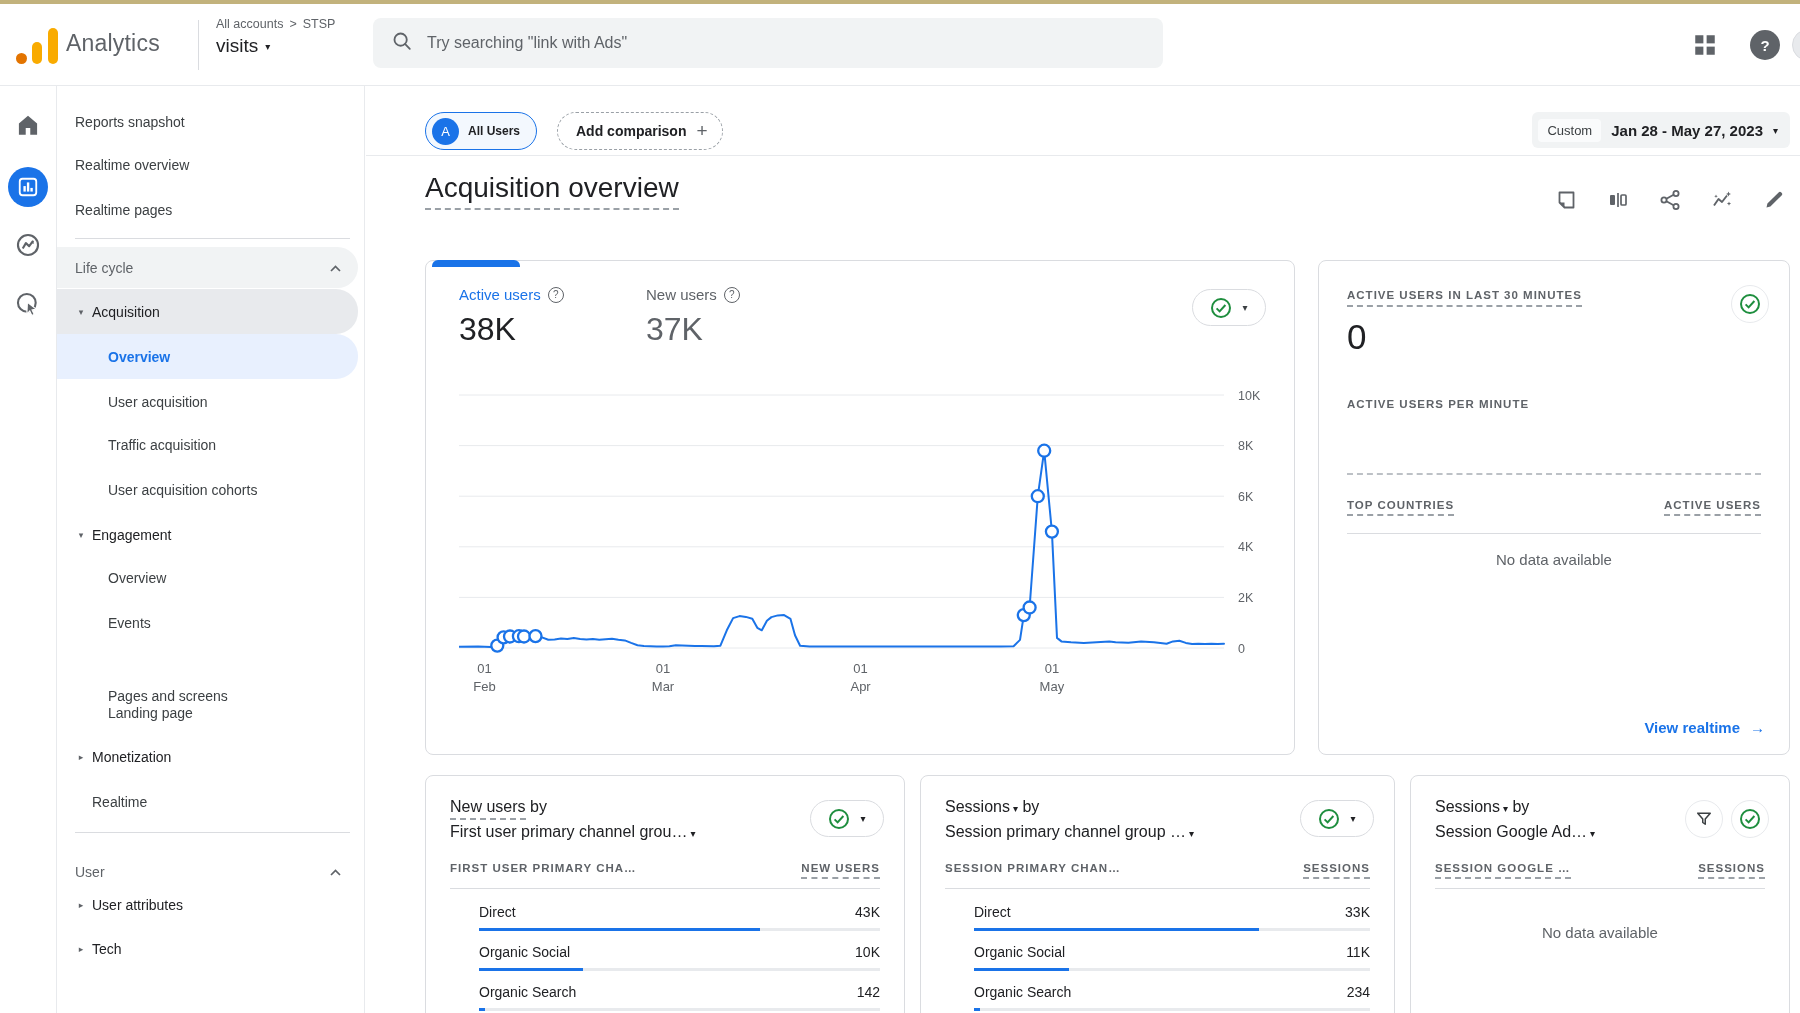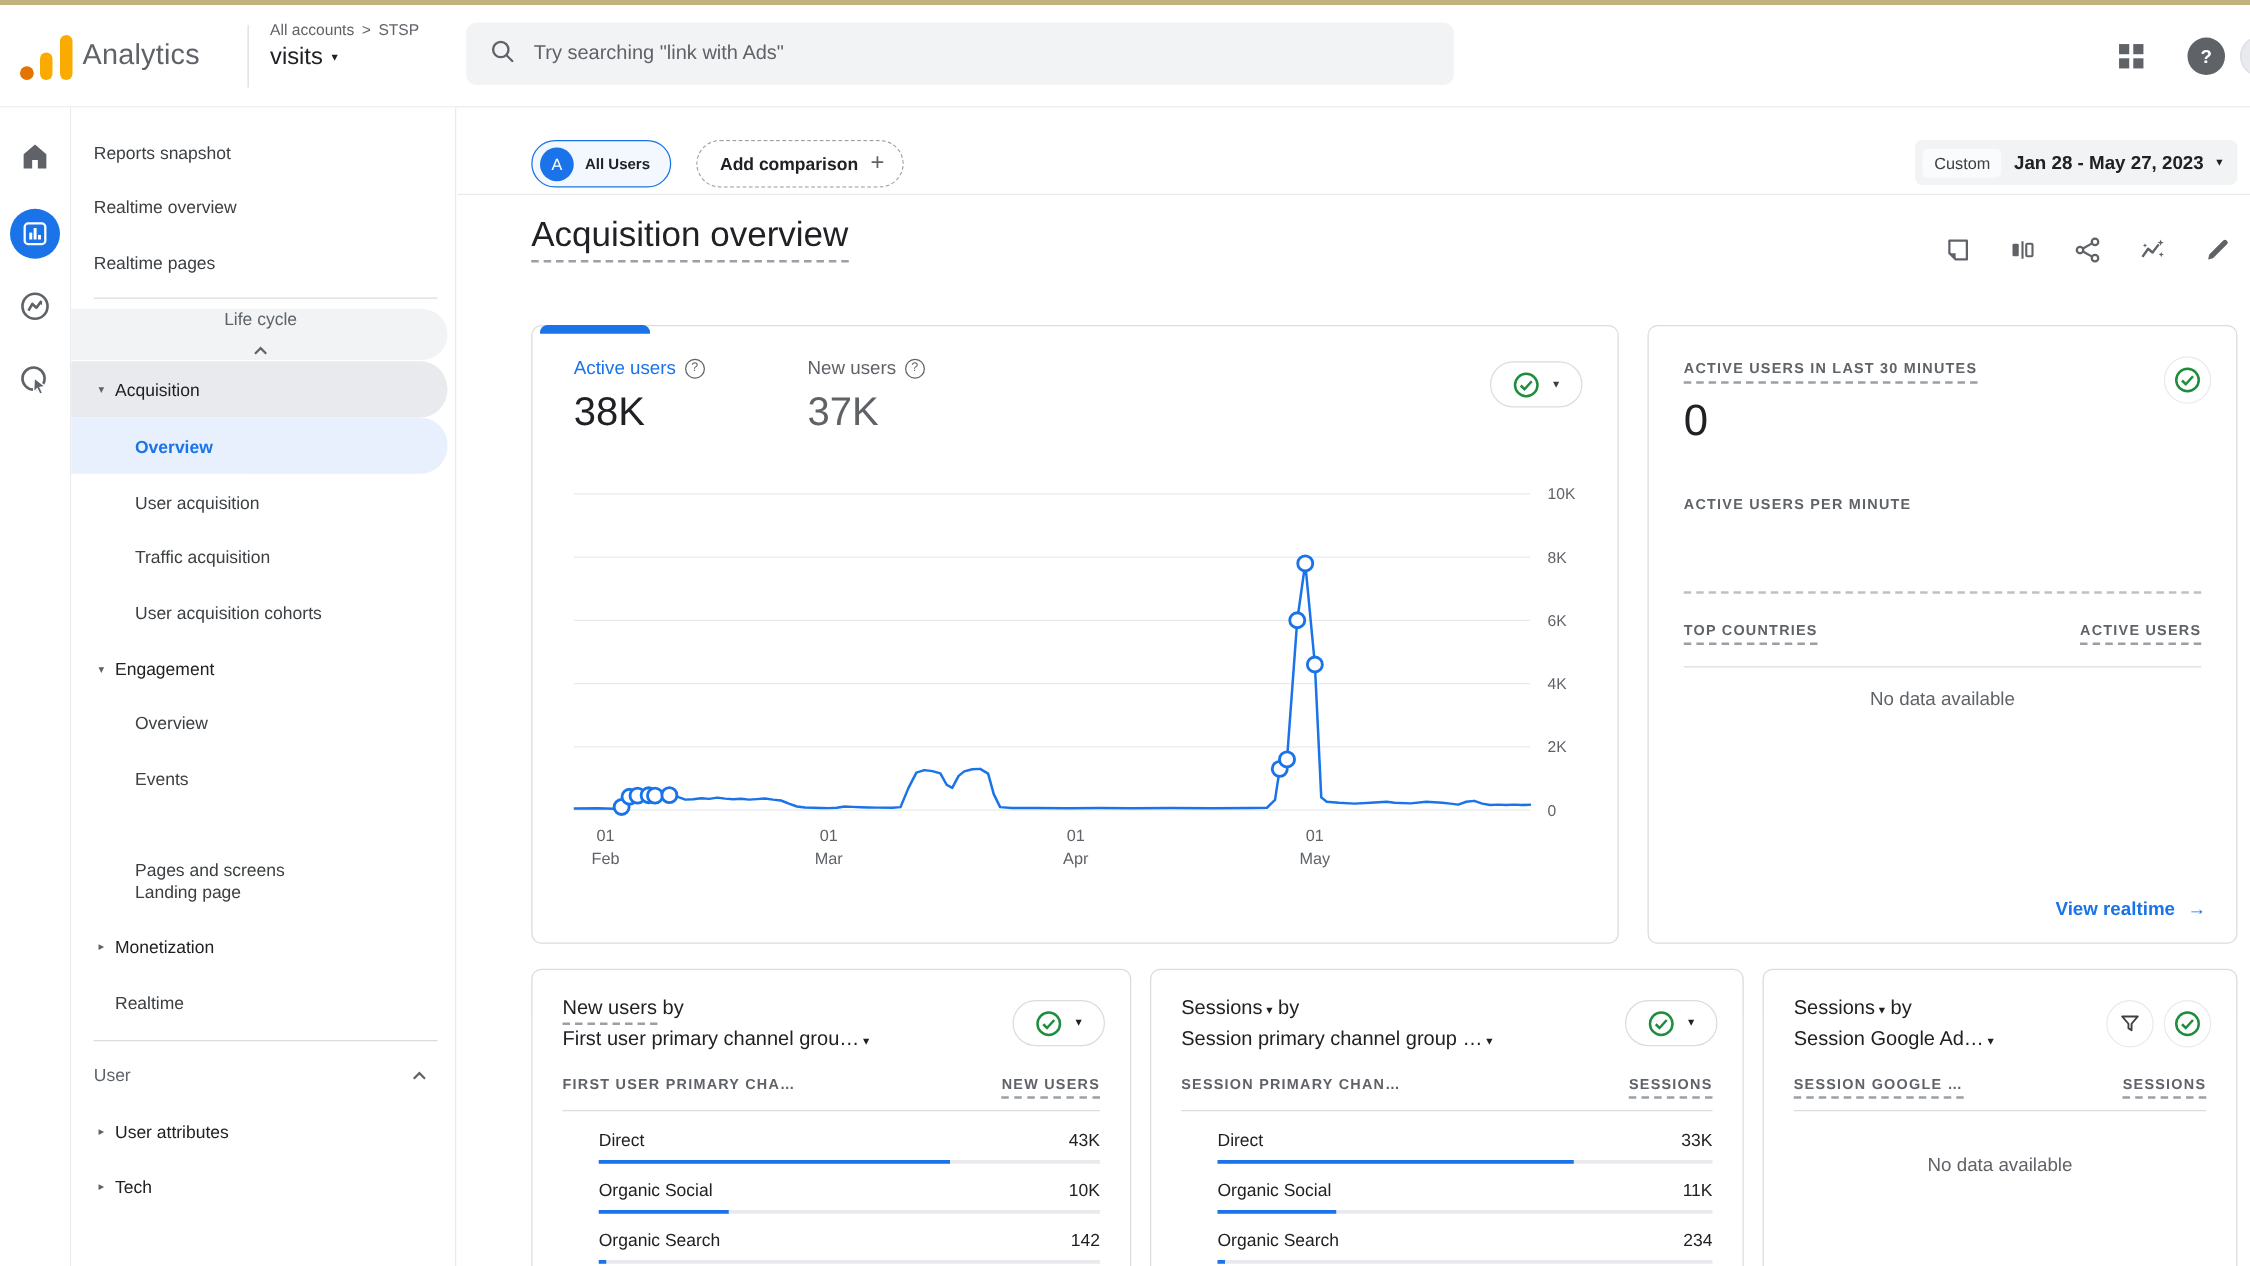--- a/index.html
+++ b/index.html
@@ -189,21 +189,21 @@
         <span>Realtime overview</span>
       </div>
     <div class="srow ind1" style="top:15px;">
         <span>Reports snapshot</span>
       </div>
     <div class="srow ind1" style="top:103px;">
         <span>Realtime pages</span>
       </div>
     <div class="sdiv" style="top:152px;"></div>
 
-    <div class="shead pill-gray1" style="top:161px;flex-direction:column;">
+    <div class="shead pill-gray1" style="top:161px;">
       <span>Life cycle</span>
       <span><svg width="13" height="9" viewBox="0 0 13 9">
             <path d="M2 7 6.5 2.5 11 7" fill="none" stroke="#5f6368" stroke-width="1.7"></path>
           </svg></span>
     </div>
     <div class="srow ind-parent pill-gray2" style="top:203px; height:45px;">
       <span class="tri">▾</span>
       <span class="plabel">Acquisition</span>
     </div>
     <div class="srow ind-child pill-blue" style="top:248px; height:45px;">
@@ -238,21 +238,21 @@
 
     <div class="srow ind-parent" style="top:650px;">
       <span class="tri">▸</span>
       <span class="plabel">Monetization</span>
     </div>
     <div class="srow" style="top:695px; padding-left:35px;">
         <span>Realtime</span>
       </div>
     <div class="sdiv" style="top:746px;"></div>
 
-    <div class="shead" style="top:753px;">
+    <div class="shead" style="top:753px;align-items:flex-end;">
       <span>User</span>
       <span><svg width="13" height="9" viewBox="0 0 13 9">
             <path d="M2 7 6.5 2.5 11 7" fill="none" stroke="#5f6368" stroke-width="1.7"></path>
           </svg></span>
     </div>
     <div class="srow ind-parent" style="top:798px;">
       <span class="tri">▸</span>
       <span class="plabel">User attributes</span>
     </div>
     <div class="srow ind-parent" style="top:842px;">

